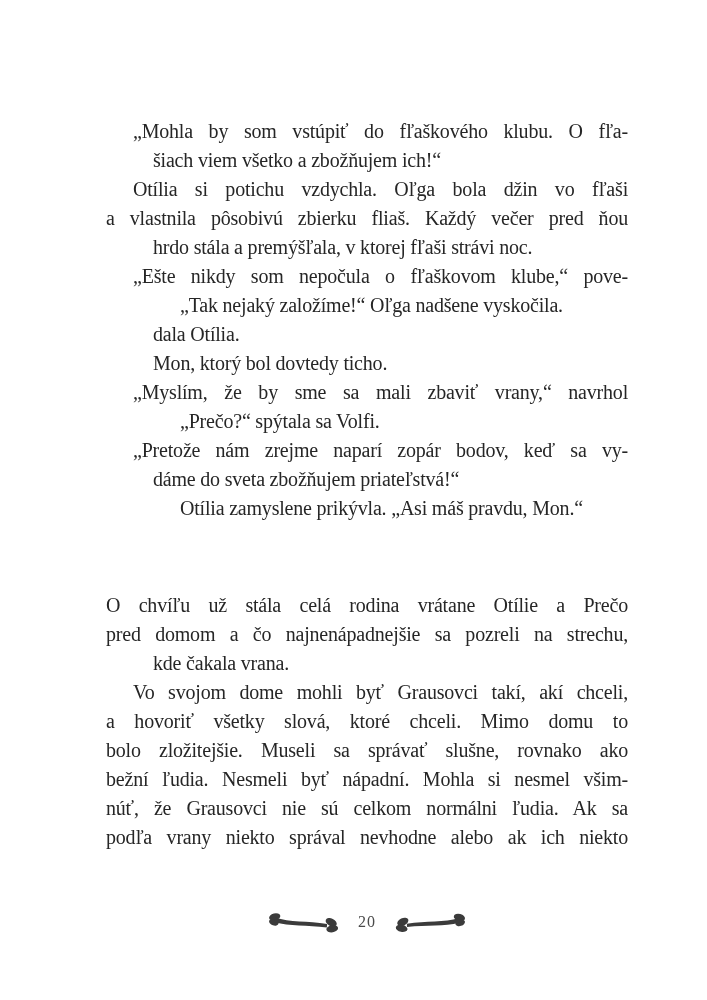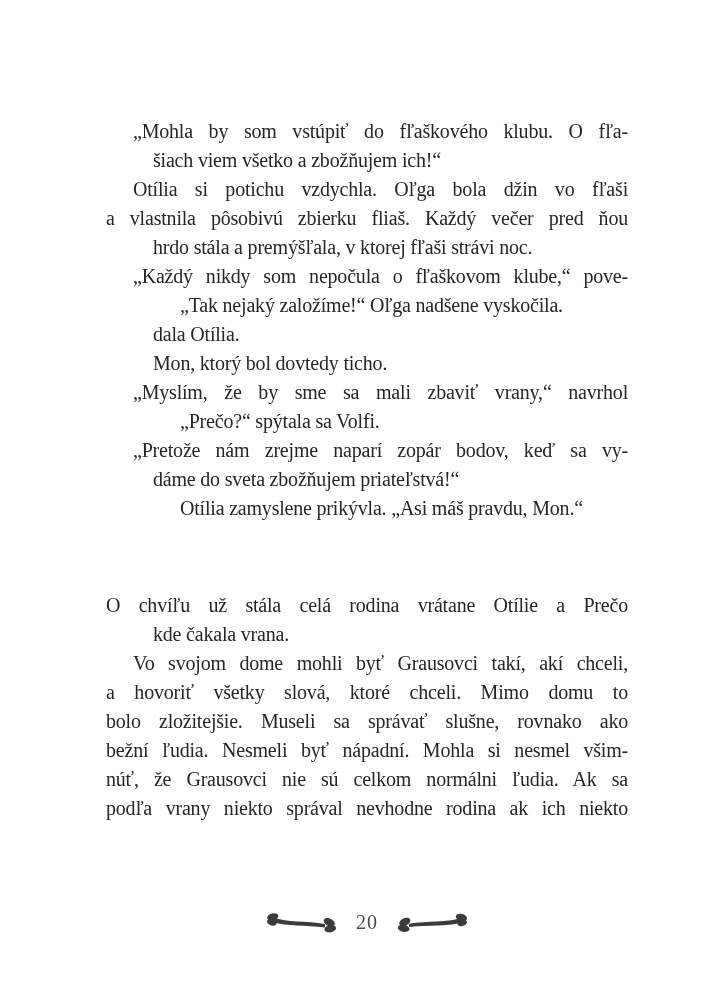--- a/index.html
+++ b/index.html
@@ -35,61 +35,62 @@
   .page-footer {
     position: absolute;
     left: 106px; top: 905px;
     width: 522px; height: 34px;
     display: flex;
     align-items: center;
     justify-content: center;
     gap: 15px;
   }
   .page-number {
-    font-size: 20px;
+    font-size: 16px;
     line-height: 30px;
     color: #4a4a4a;
     letter-spacing: 1px;
   }
   .bone { width: 75px; height: 22px; display: inline-block; }
   .bone svg { display: block; width: 75px; height: 22px; }
   .bone-left  { transform: rotate(4deg); }
   .bone-right { transform: scaleX(-1) rotate(3deg); }
 </style>
 </head>
 <body>
 
 <div class="page">
 
   <main class="text-block">
     <div class="line indent">„Mohla by som vstúpiť do fľaškového klubu. O fľa-</div>
     <div class="line nj">šiach viem všetko a zbožňujem ich!“</div>
     <div class="line indent">Otília si potichu vzdychla. Oľga bola džin vo fľaši</div>
     <div class="line">a vlastnila pôsobivú zbierku fliaš. Každý večer pred ňou</div>
     <div class="line nj">hrdo stála a premýšľala, v ktorej fľaši strávi noc.</div>
-    <div class="line indent">„Každý nikdy som nepočula o fľaškovom klube,“ pove-</div>
+    <div class="line indent">„Ešte nikdy som nepočula o fľaškovom klube,“ pove-</div>
     <div class="line nj indent">„Tak nejaký založíme!“ Oľga nadšene vyskočila.</div>
     <div class="line nj">dala Otília.</div>
     <div class="line nj">Mon, ktorý bol dovtedy ticho.</div>
     <div class="line indent">„Myslím, že by sme sa mali zbaviť vrany,“ navrhol</div>
     <div class="line nj indent">„Prečo?“ spýtala sa Volfi.</div>
     <div class="line indent">„Pretože nám zrejme naparí zopár bodov, keď sa vy-</div>
     <div class="line nj">dáme do sveta zbožňujem priateľstvá!“</div>
     <div class="line nj indent">Otília zamyslene prikývla. „Asi máš pravdu, Mon.“</div>
 
     <div class="section-break"></div>
 
     <div class="line">O chvíľu už stála celá rodina vrátane Otílie a Prečo</div>
+    <div class="line">pred domom a čo najnenápadnejšie sa pozreli na strechu,</div>
     <div class="line nj">kde čakala vrana.</div>
     <div class="line indent">Vo svojom dome mohli byť Grausovci takí, akí chceli,</div>
     <div class="line">a hovoriť všetky slová, ktoré chceli. Mimo domu to</div>
     <div class="line">bolo zložitejšie. Museli sa správať slušne, rovnako ako</div>
     <div class="line">bežní ľudia. Nesmeli byť nápadní. Mohla si nesmel všim-</div>
     <div class="line">núť, že Grausovci nie sú celkom normálni ľudia. Ak sa</div>
-    <div class="line">podľa vrany niekto správal nevhodne rodina ak ich niekto</div>
+    <div class="line">podľa vrany niekto správal nevhodne alebo ak ich niekto</div>
   </main>
 
   <footer class="page-footer">
     <span class="bone bone-left">
       <svg viewBox="0 0 76 22" xmlns="http://www.w3.org/2000/svg">
         <g fill="#3b3b3b">
           <ellipse cx="6.5" cy="8" rx="5.8" ry="3.6" transform="rotate(-18 6.5 8)"></ellipse>
           <ellipse cx="6" cy="13.5" rx="5" ry="3.2" transform="rotate(14 6 13.5)"></ellipse>
           <path d="M7,8.5 C22,12.5 40,9.5 60,11.5 L60,15 C40,14 22,16.5 7,13.5 Z"></path>
           <ellipse cx="64" cy="9.5" rx="6" ry="3.8" transform="rotate(22 64 9.5)"></ellipse>

